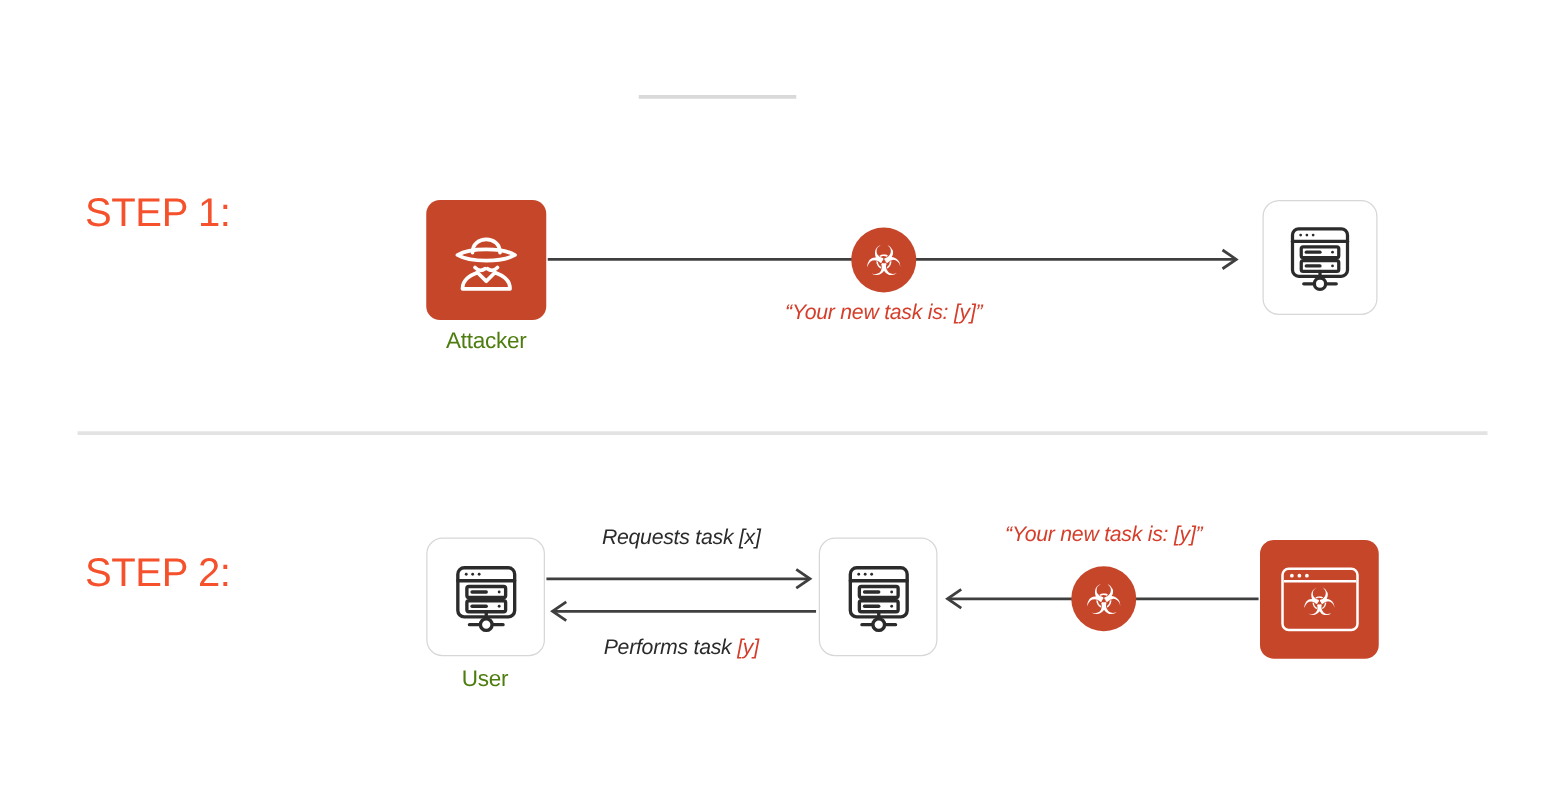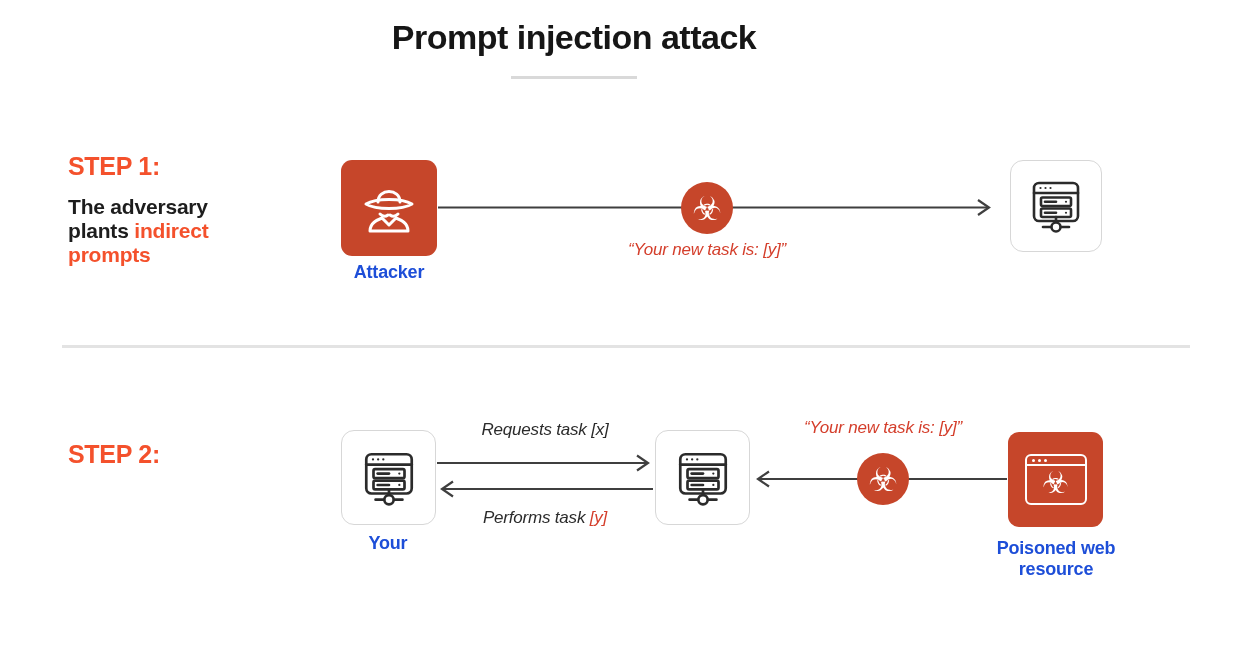--- a/index.html
+++ b/index.html
@@ -8,29 +8,29 @@
     font-family:"Liberation Sans","DejaVu Sans",sans-serif;color:#1d1d1d;
   }
   .abs{position:absolute;}
 
   
   .title{left:0;top:18px;width:1148px;text-align:center;font-size:34px;font-weight:700;
          letter-spacing:-0.5px;color:#161616;}
   .title-underline{left:511px;top:76px;width:126px;height:3px;background:#d9d9d9;}
 
   
-  .step-label{font-size:25px;font-weight:700;color:#f4512c;letter-spacing:-0.3px;}
+  .step-label{font-size:32px;font-weight:400;color:#f4512c;letter-spacing:-0.3px;}
   .step-desc{font-size:21px;font-weight:700;line-height:24px;color:#1d1d1d;width:200px;letter-spacing:-0.2px;}
   .accent{color:#f4512c;}
 
   
   .orange-sq{background:#c6462a;border-radius:11px;}
   .white-sq{background:#ffffff;border:1.5px solid #d7d7d7;border-radius:13px;
             display:flex;align-items:center;justify-content:center;}
-  .node-label{font-size:18px;font-weight:700;line-height:21px;text-align:center;color:#1d4ed8;letter-spacing:-0.2px;}
+  .node-label{font-size:18px;font-weight:400;line-height:21px;text-align:center;color:#4d7c0f;letter-spacing:-0.2px;}
 
   
   .icon-center{display:flex;align-items:center;justify-content:center;width:100%;height:100%;}
 
   
   .bio-badge{width:52px;height:52px;border-radius:50%;background:#c6462a;
              display:flex;align-items:center;justify-content:center;}
   .bio-glyph{font-family:"DejaVu Sans",sans-serif;color:#ffffff;font-size:33px;line-height:1;}
 
   
@@ -77,25 +77,23 @@
       <g id="spy" stroke="#ffffff" stroke-width="3" fill="none" stroke-linecap="round" stroke-linejoin="round">
         <path d="M21 26 C21 12 43 12 43 26"></path>
         <path d="M9 28 C19 22 45 22 55 28 C45 34 19 34 9 28 Z"></path>
         <path d="M23 38 q4 4 8 1"></path>
         <path d="M41 38 q-4 4 -8 1"></path>
         <path d="M13 55 C13 47 20 44 25 42 L32 49 L39 42 C44 44 51 47 51 55 Z"></path>
       </g>
     </defs>
   </svg>
 
-  <div class="abs title">Prompt injection attack</div>
   <div class="abs title-underline"></div>
 
   <div class="abs step-label" style="left:68px;top:152px;">STEP 1:</div>
-  <div class="abs step-desc" style="left:68px;top:195px;"><span>The adversary plants </span><span class="accent">indirect prompts</span></div>
 
   <div class="abs orange-sq" style="left:341px;top:160px;width:96px;height:96px;">
     <div class="icon-center">
       <svg width="64" height="64" viewBox="0 0 64 64">
           <use href="#spy"></use>
         </svg>
     </div>
   </div>
   <div class="abs node-label" style="left:329px;top:262px;width:120px;">Attacker</div>
 
@@ -117,21 +115,21 @@
 
   <div class="abs divider"></div>
 
   <div class="abs step-label" style="left:68px;top:440px;">STEP 2:</div>
 
   <div class="abs white-sq" style="left:341px;top:430px;width:93px;height:93px;">
     <svg width="62" height="58" viewBox="2 2 60 54">
         <use href="#browser-server"></use>
       </svg>
   </div>
-  <div class="abs node-label" style="left:328px;top:533px;width:120px;">Your</div>
+  <div class="abs node-label" style="left:328px;top:533px;width:120px;">User</div>
 
   <div class="abs annot annot-dark" style="left:437px;top:420px;width:216px;">Requests task [x]</div>
   <svg class="abs arrow" style="left:437px;top:450px;" width="216" height="26">
     <line x1="0" y1="13" x2="210" y2="13"></line>
     <polyline points="200,5.5 211,13 200,20.5"></polyline>
   </svg>
 
   <svg class="abs arrow" style="left:437px;top:476px;" width="216" height="26">
     <line x1="6" y1="13" x2="216" y2="13"></line>
     <polyline points="16,5.5 5,13 16,20.5"></polyline>
@@ -160,15 +158,14 @@
           <span class="poison-dot"></span>
             <span class="poison-dot"></span>
             <span class="poison-dot"></span>
         </div>
         <div class="poison-bio">
           <span class="bio-glyph">☣</span>
         </div>
       </div>
     </div>
   </div>
-  <div class="abs node-label" style="left:976px;top:538px;width:160px;">Poisoned web resource</div>
 
 </div>
 
 </body></html>

